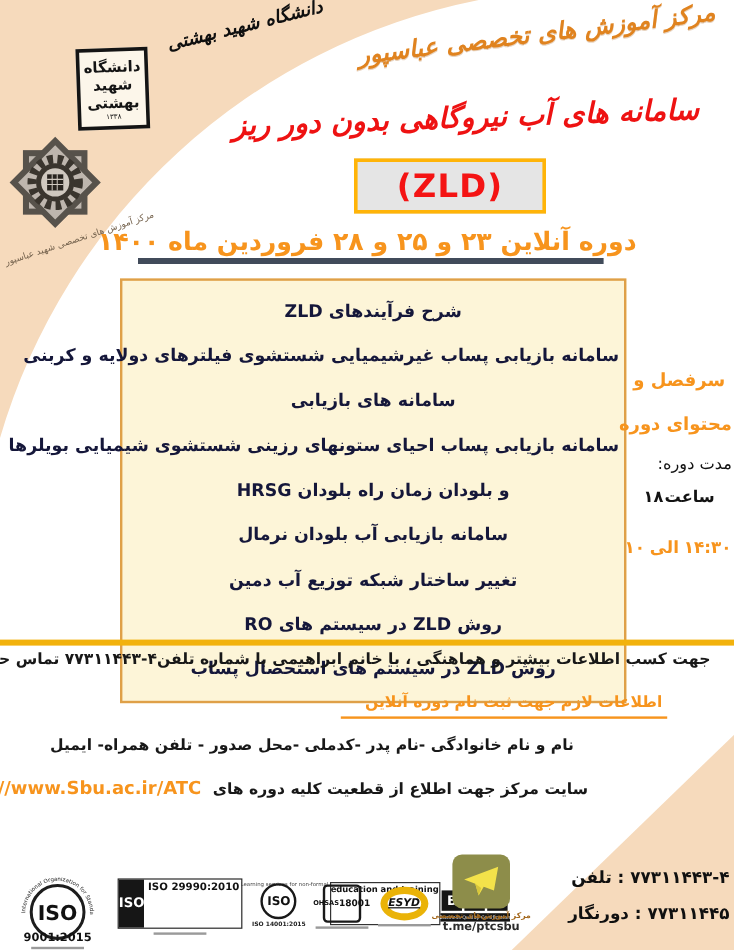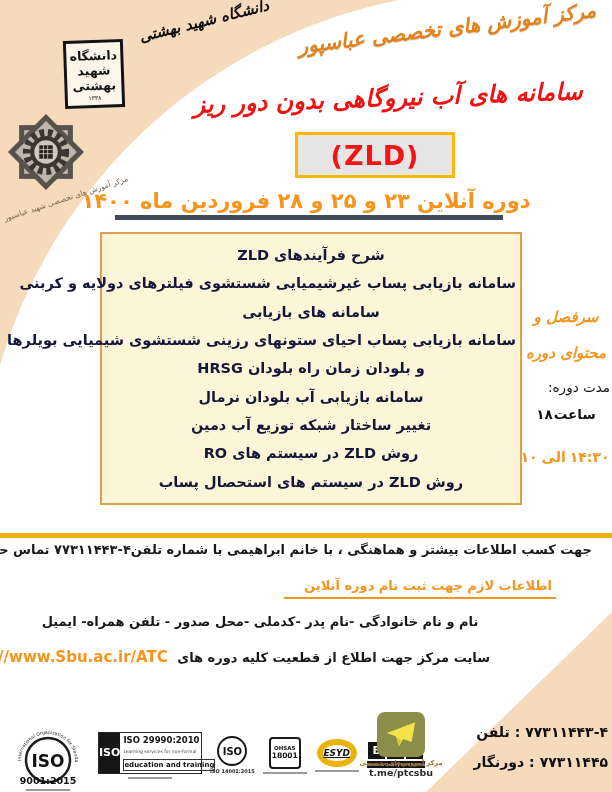--- a/index.html
+++ b/index.html
@@ -23,27 +23,27 @@
                text-shadow:0 1px 0 rgba(160,80,0,.25);}
   #course-title{left:168px;top:84px;width:440px;transform:rotate(-2deg);font-size:24px;font-weight:bold;
                 font-style:italic;color:#ee1212;white-space:nowrap;text-align:center;direction:rtl;}
   #zld-box{left:295px;top:132px;width:160px;height:46px;border:3px solid #ffb408;background:#e5e5e5;
            display:flex;align-items:center;justify-content:center;box-sizing:border-box;}
   #zld-box span{font-size:27px;font-weight:bold;color:#f41414;letter-spacing:1px;}
   #date-line{left:50px;top:189px;width:512px;text-align:center;direction:rtl;font-size:21px;
              font-weight:bold;color:#f7941d;white-space:nowrap;}
   #date-underline{left:115px;top:215px;width:388px;height:5px;background:#414b5a;}
   
-  #topics-box{left:100px;top:232px;width:422px;height:273px;background:#fdf5d8;border:2px solid #dfa048;
+  #topics-box{left:100px;top:232px;width:422px;height:354px;background:#fdf5d8;border:2px solid #dfa048;
               box-sizing:border-box;display:flex;flex-direction:column;justify-content:space-around;
               padding:7px 4px;direction:rtl;text-align:center;}
   .topic{font-size:14.5px;font-weight:bold;color:#15173a;white-space:nowrap;}
   
   #sidebar-heading{left:522px;top:299px;width:88px;text-align:center;direction:rtl;color:#f7941d;
-                   font-weight:bold;font-size:15px;line-height:36px;font-style:italic;}
+                   font-weight:bold;font-size:15px;line-height:36px;}
   #sidebar-heading span{display:block;white-space:nowrap;}
   #duration-label{left:522px;top:379px;width:88px;text-align:right;direction:rtl;font-size:13.5px;
                   font-weight:normal;color:#131313;white-space:nowrap;}
   #duration-value{left:522px;top:406px;width:88px;display:flex;justify-content:center;gap:1px;
                   font-size:13.5px;font-weight:bold;color:#131313;}
   #time-range{left:518px;top:449px;width:94px;display:flex;justify-content:center;gap:4px;
               font-size:14px;font-weight:bold;color:#f7941d;}
   #gold-line{left:0;top:533px;width:612px;height:5px;background:#f2b20d;}
   
   #contact-info{left:20px;top:542px;width:572px;text-align:center;direction:rtl;font-size:13px;
@@ -55,28 +55,28 @@
   #site-line{left:0;top:648px;width:490px;text-align:center;direction:rtl;font-size:13px;
              font-weight:bold;color:#181818;white-space:nowrap;}
   #site-line .url{direction:ltr;unicode-bidi:embed;color:#f7941d;font-size:15px;margin:0 5px;}
   
   #cert-row{left:6px;top:720px;height:70px;display:flex;align-items:center;gap:8px;}
   .cert{display:flex;flex-direction:column;align-items:center;}
   .cap-bar{width:44px;height:2px;background:#9a9a9a;margin-top:3px;}
   .i29-box{width:104px;height:42px;border:1.5px solid #2a2a2a;display:flex;background:#fff;box-sizing:border-box;}
   .i29-left{width:30px;background:#161616;color:#fff;display:flex;align-items:center;justify-content:center;
             font-weight:bold;font-size:11px;}
-  .i29-right{flex:1;padding:2px 3px;display:flex;flex-direction:column;justify-content:space-between;gap:1px;}
+  .i29-right{flex:1;padding:2px 3px;display:flex;flex-direction:row;justify-content:flex-end;gap:1px;}
   .i29-std{font-size:8.5px;font-weight:bold;color:#111;white-space:nowrap;}
   .i29-tag{font-size:4.5px;color:#444;white-space:nowrap;}
   .i29-sub{font-size:7px;font-weight:bold;border:1px solid #333;text-align:center;padding:1px 0;color:#111;white-space:nowrap;}
   .circle-iso{width:30px;height:30px;border:2.5px solid #191919;border-radius:50%;display:flex;
               align-items:center;justify-content:center;font-size:10px;font-weight:bold;color:#111;box-sizing:border-box;}
   .small-std{font-size:5px;font-weight:bold;color:#222;margin-top:2px;white-space:nowrap;}
-  .ohsas-box{width:32px;height:32px;border:2px solid #191919;border-radius:4px;display:flex;flex-direction:column;
+  .ohsas-box{width:32px;height:32px;border:2px solid #191919;border-radius:4px;display:flex;flex-direction:row;
              align-items:center;justify-content:center;box-sizing:border-box;}
   .ohsas-name{font-size:5.5px;font-weight:bold;color:#111;}
   .ohsas-num{font-size:7.5px;font-weight:bold;color:#111;}
   .esyd-oval{width:40px;height:28px;border:6px solid #eab308;border-radius:50%;display:flex;align-items:center;
              justify-content:center;font-size:9px;font-style:italic;font-weight:bold;color:#111;box-sizing:border-box;text-decoration:underline;}
   .bqc-row{display:flex;gap:2px;}
   .bqc-cell{width:17px;height:17px;background:#141414;color:#fff;font-size:11px;font-weight:bold;
             display:flex;align-items:center;justify-content:center;}
   .bqc-bar{margin-top:2px;width:58px;height:7px;background:#141414;color:#eee;font-size:4px;
            display:flex;align-items:center;justify-content:center;white-space:nowrap;}

